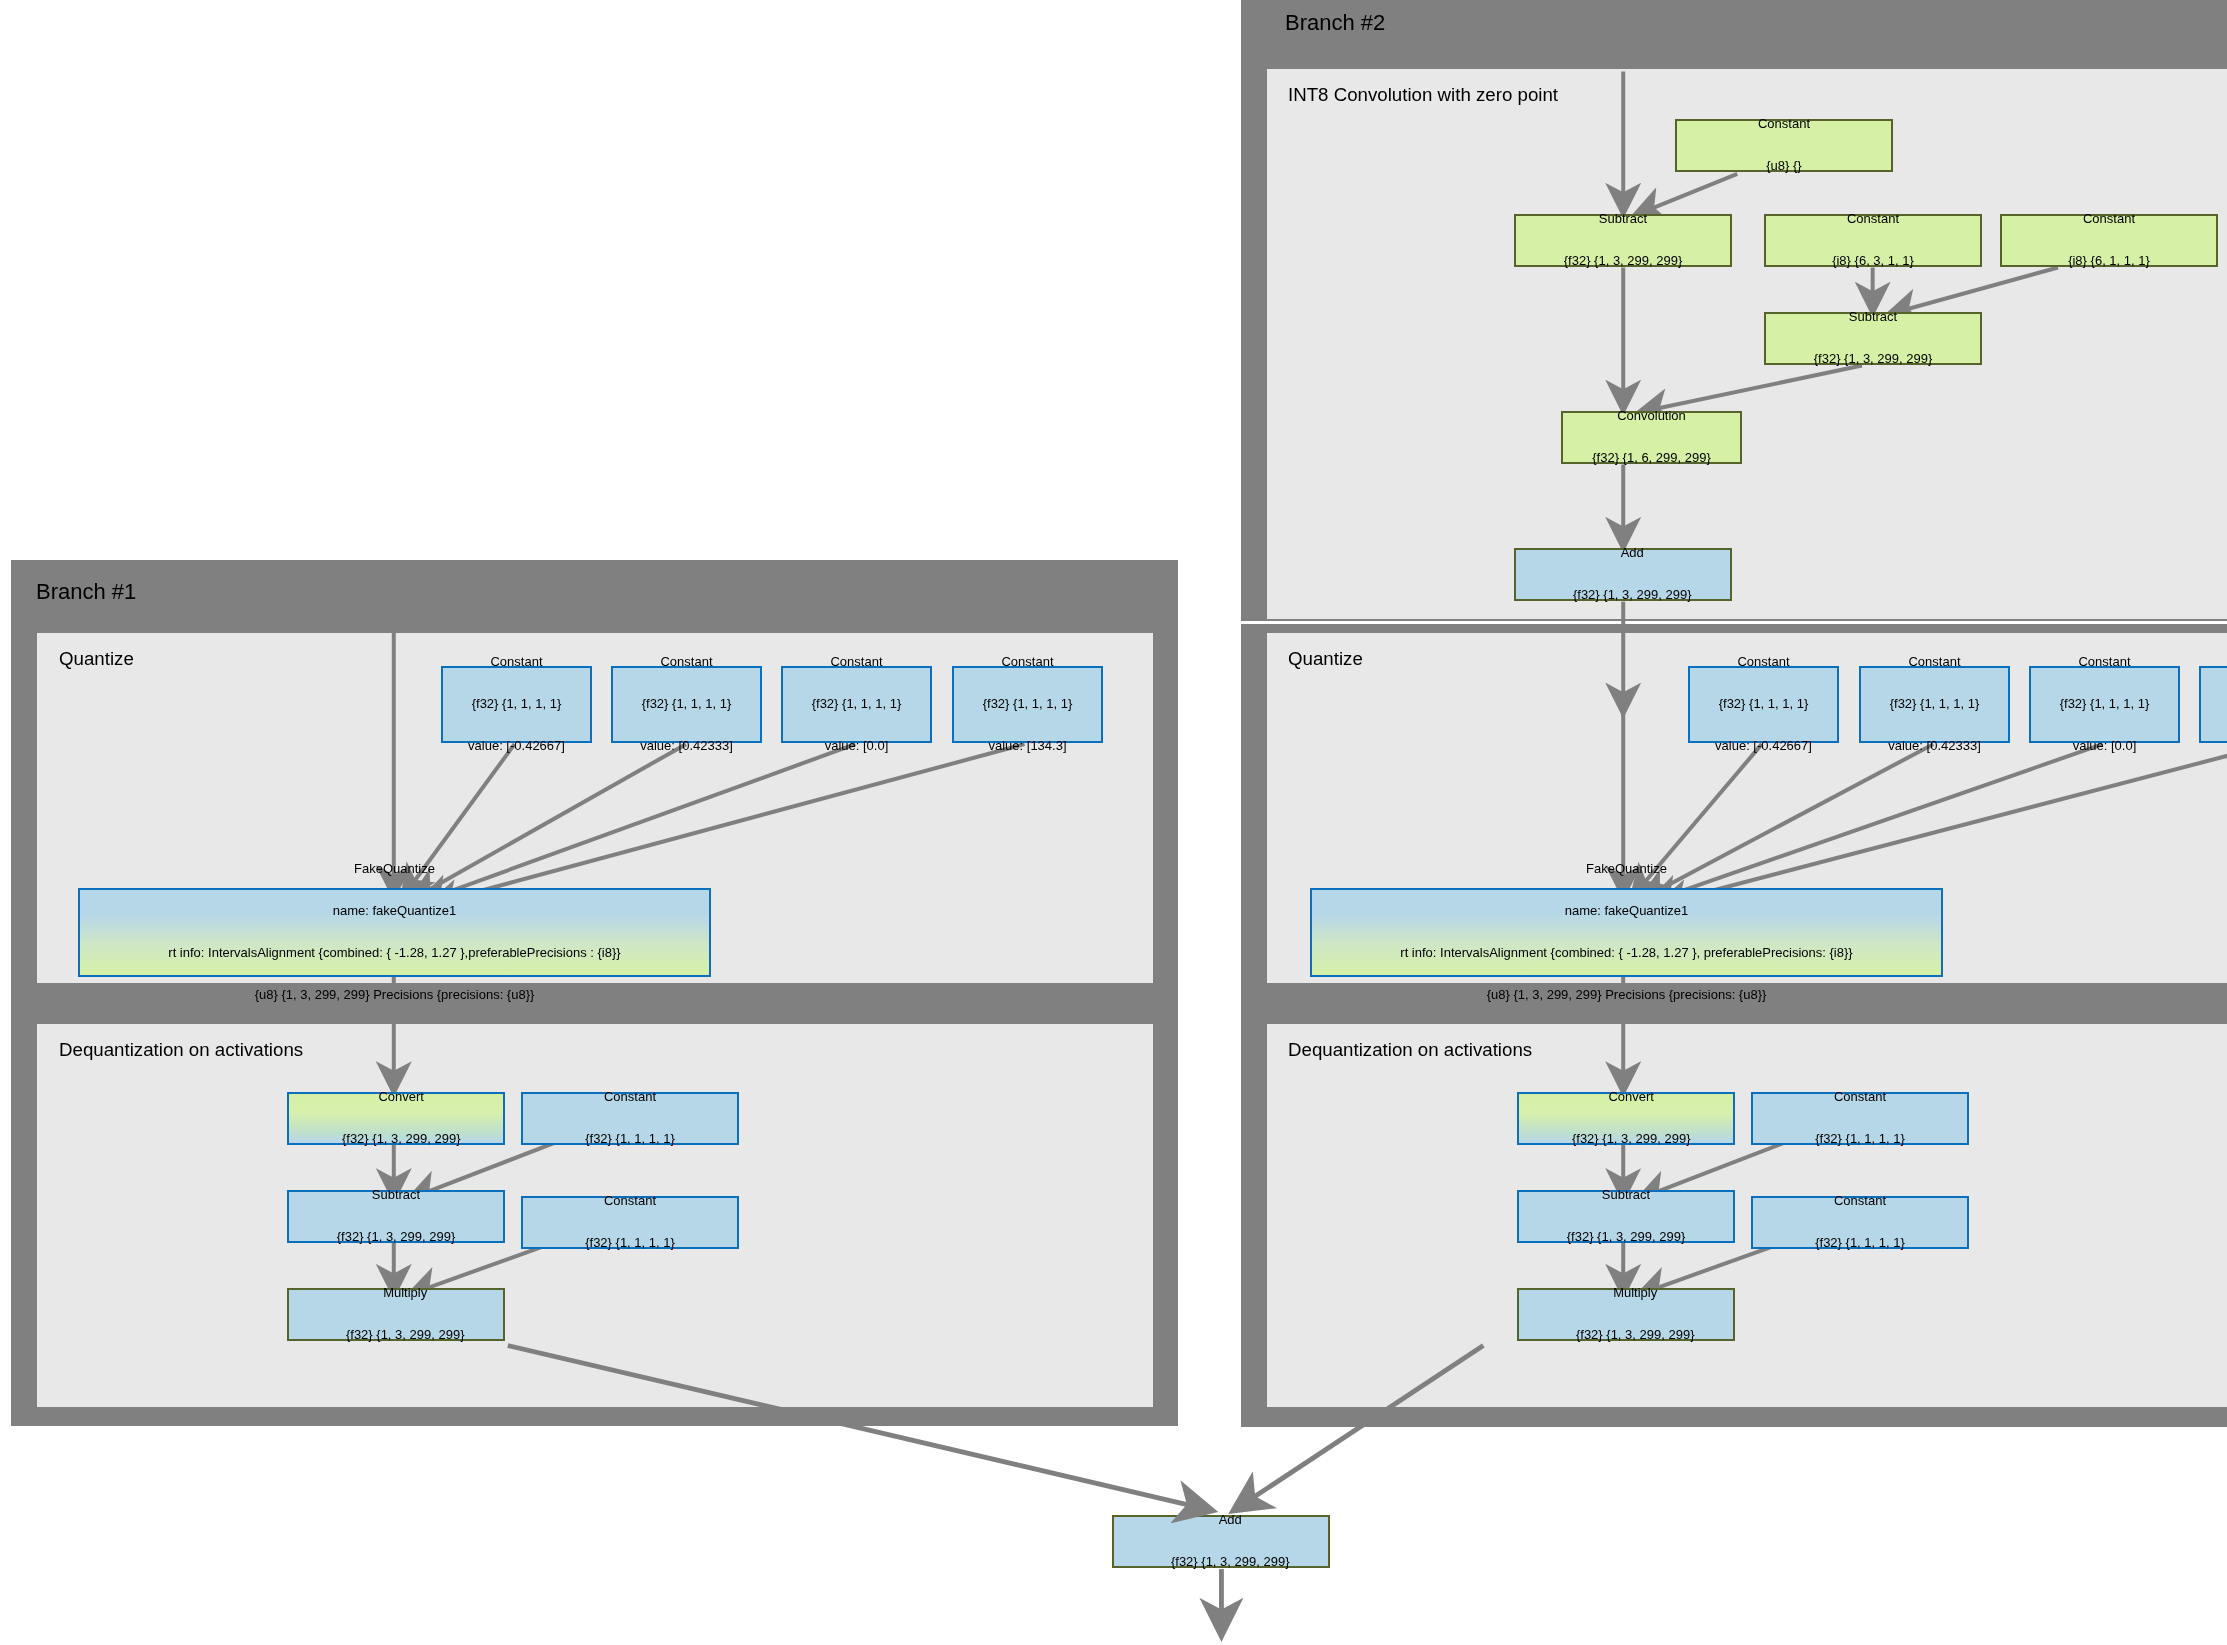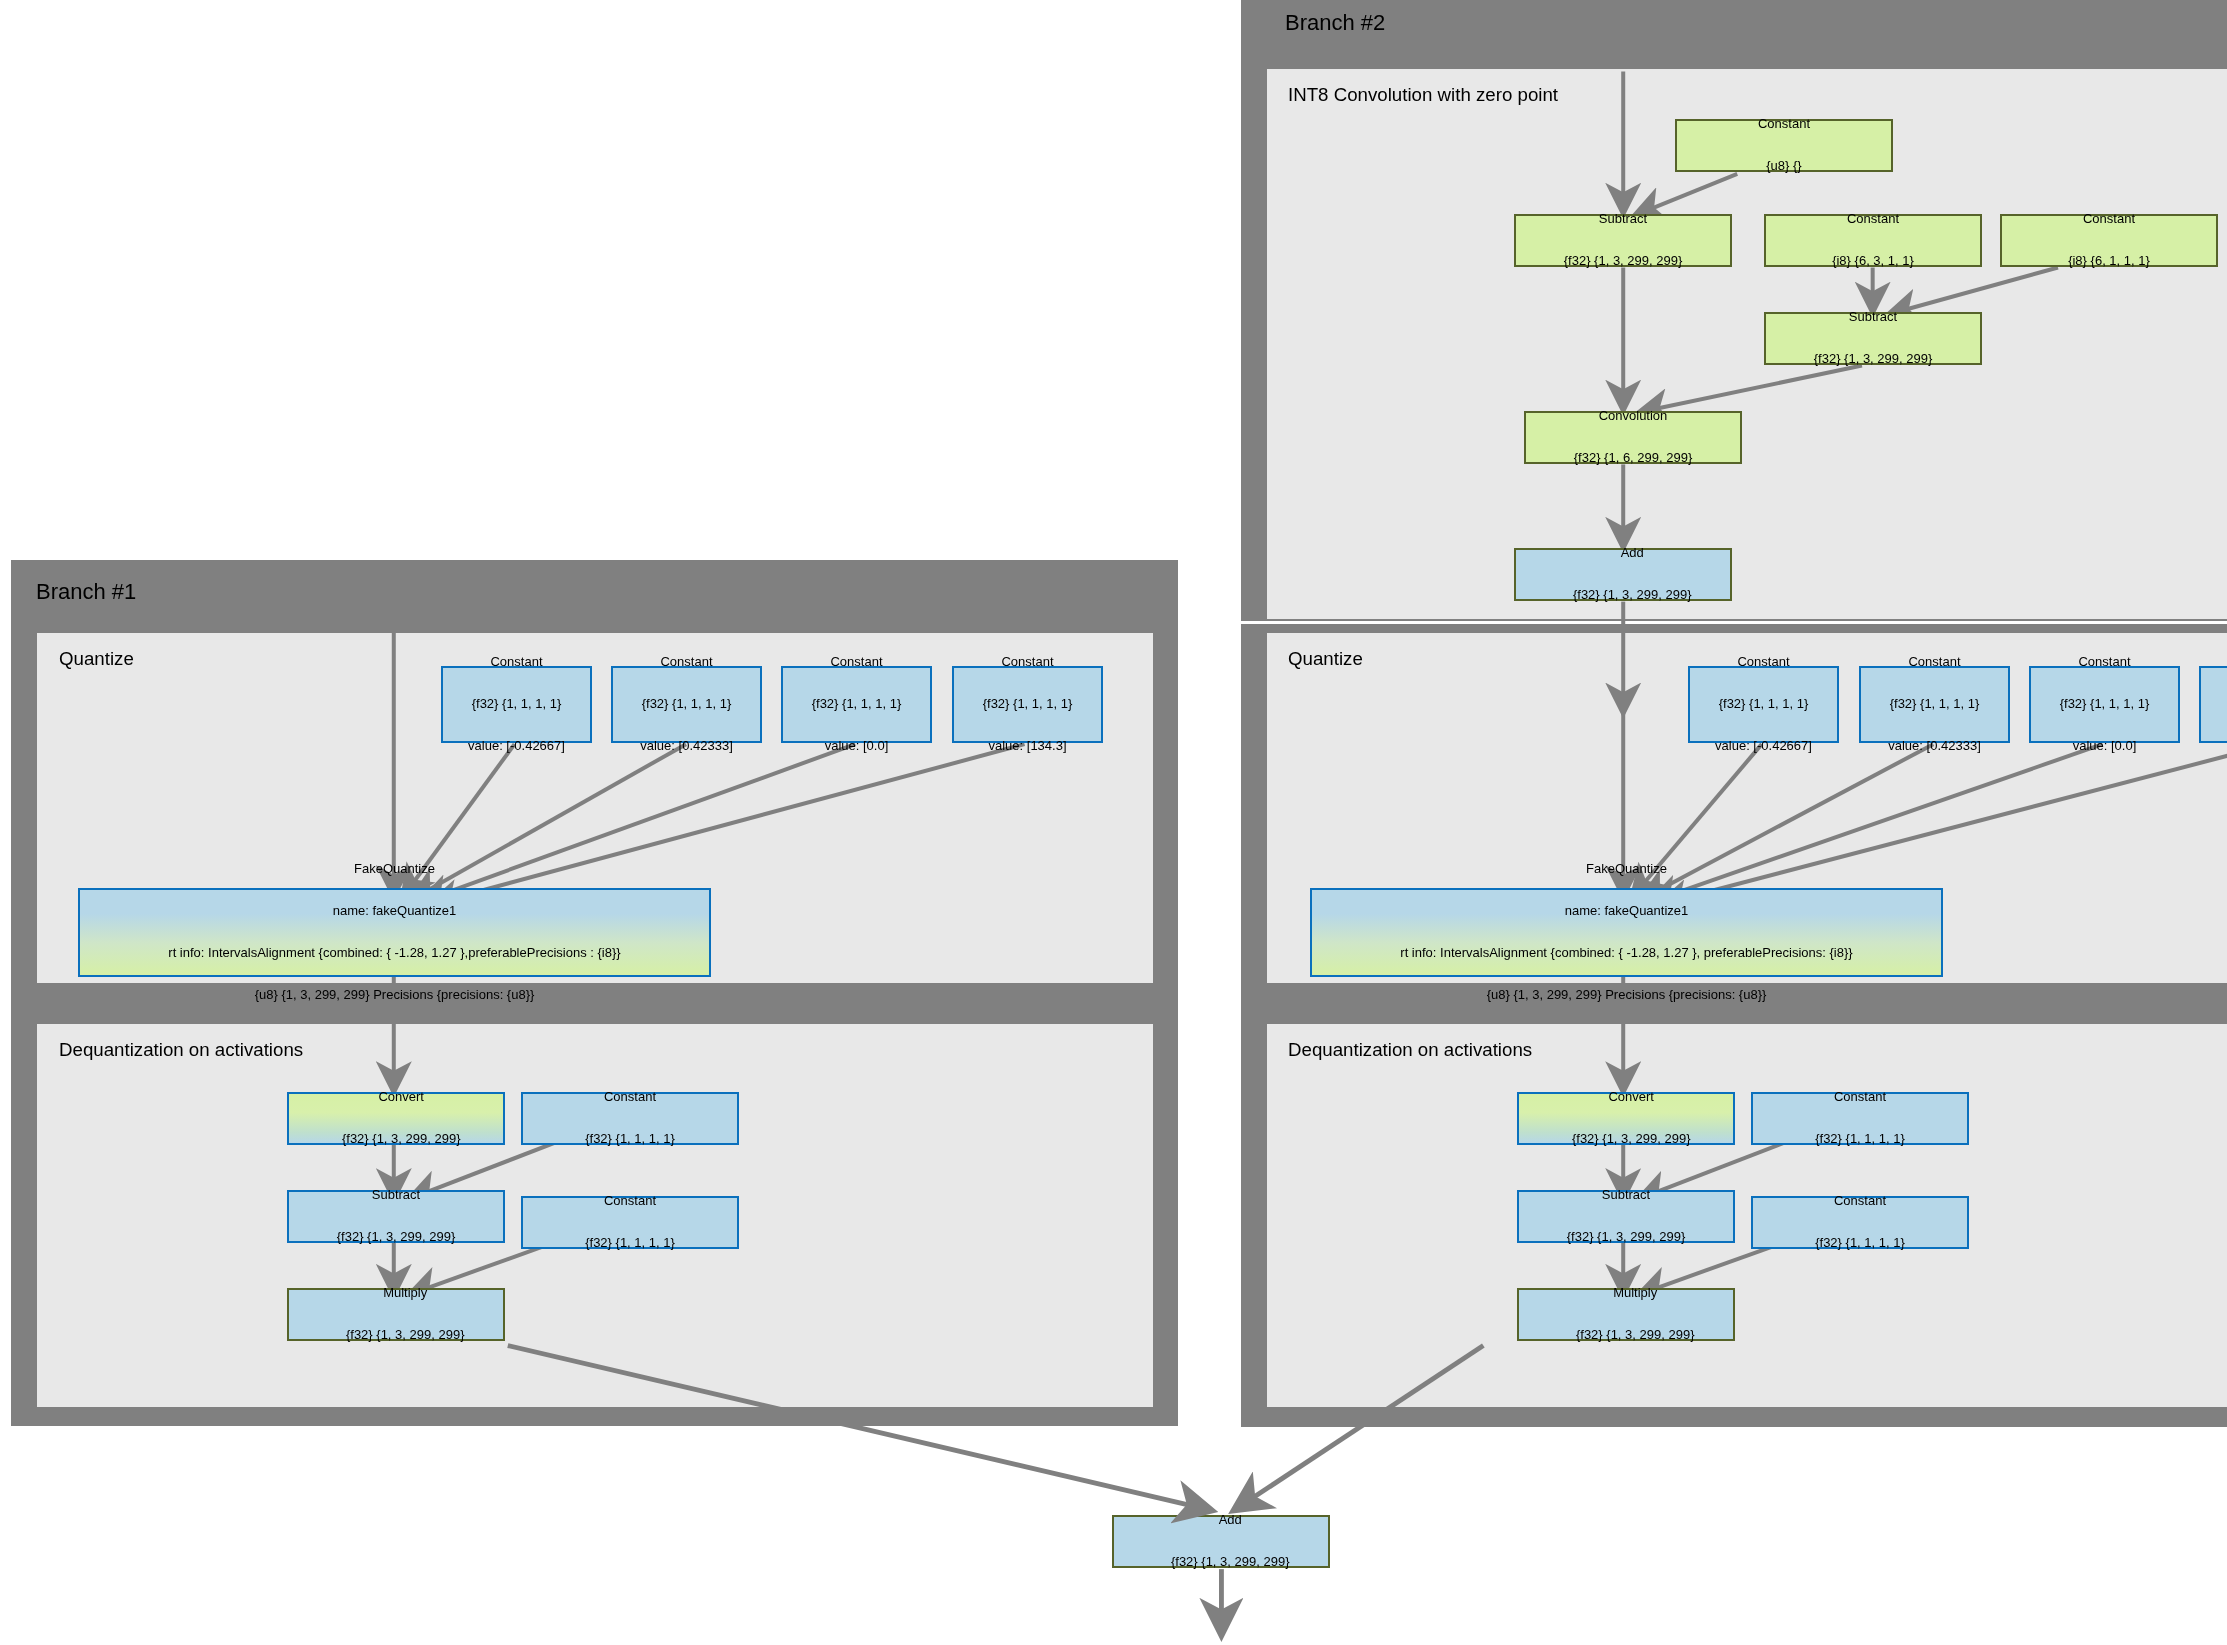--- a/index.html
+++ b/index.html
@@ -157,21 +157,21 @@
     <span class="ln">{i8} {6, 3, 1, 1}</span>
   </div>
   <div class="node n-green" style="left:2000px;top:214px;width:218px;height:53px;">
     <span class="ln">Constant</span>
     <span class="ln">{i8} {6, 1, 1, 1}</span>
   </div>
   <div class="node n-green" style="left:1764px;top:312px;width:218px;height:53px;">
     <span class="ln">Subtract</span>
     <span class="ln">{f32} {1, 3, 299, 299}</span>
   </div>
-  <div class="node n-green" style="left:1524px;top:411px;width:218px;height:53px;">
+  <div class="node n-green" style="left:1561px;top:411px;width:181px;height:53px;">
     <span class="ln">Convolution</span>
     <span class="ln">{f32} {1, 6, 299, 299}</span>
   </div>
   <div class="node n-blue-olive" style="left:1514px;top:548px;width:218px;height:53px;">
     <span class="ln">Add</span>
     <span class="ln">{f32} {1, 3, 299, 299}</span>
   </div>
 
   <div class="node n-blue" style="left:1688px;top:666px;width:151px;height:77px;">
     <span class="ln">Constant</span>

